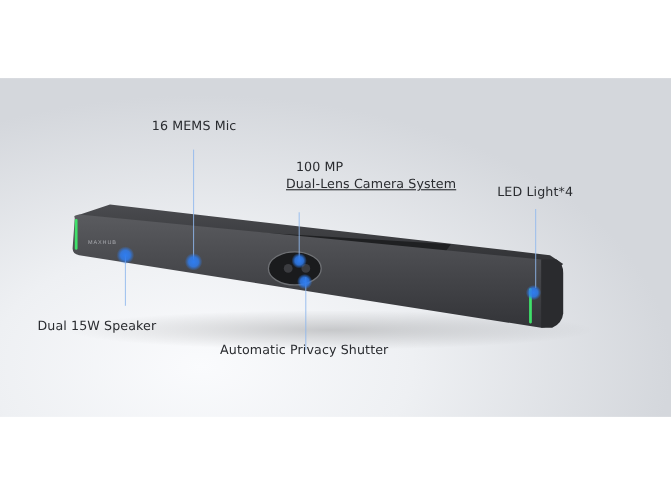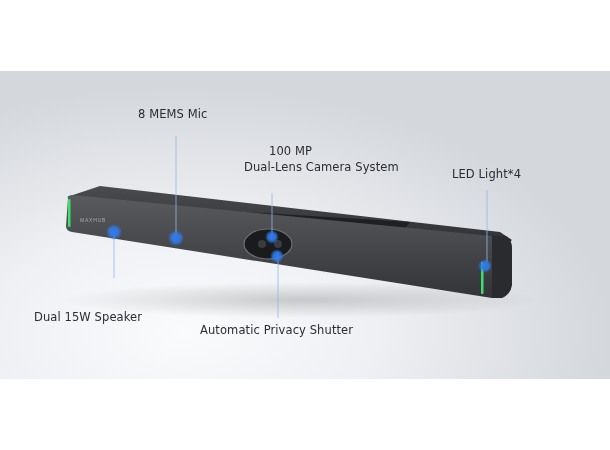--- a/index.html
+++ b/index.html
@@ -64,19 +64,19 @@
       <line x1="487" y1="190" x2="487" y2="262"></line>
     </g>
 
     <circle cx="114" cy="232" r="8" fill="url(#dotG)"></circle>
     <circle cx="176" cy="238" r="8" fill="url(#dotG)"></circle>
     <circle cx="272" cy="237" r="7" fill="url(#dotG)"></circle>
     <circle cx="277" cy="256" r="7" fill="url(#dotG)"></circle>
     <circle cx="485" cy="266" r="7" fill="url(#dotG)"></circle>
   </svg>
 
-  <div class="label" style="left:138px; top:36px;">8 MEMS Mic</div>
+  <div class="label" style="left:138px; top:36px;">16 MEMS Mic</div>
   <div class="label" style="left:269px; top:73px;">100 MP</div>
-  <div class="label" style="left:244px; top:89px;">Dual-Lens Camera System</div>
+  <div class="label" style="left:260px; top:89px;text-decoration:underline;">Dual-Lens Camera System</div>
   <div class="label" style="left:452px; top:96px;">LED Light*4</div>
-  <div class="label" style="left:34px; top:218px;margin-top:21px;">Dual 15W Speaker</div>
-  <div class="label" style="left:200px; top:252px;">Automatic Privacy Shutter</div>
+  <div class="label" style="left:34px; top:218px;">Dual 15W Speaker</div>
+  <div class="label" style="left:200px; top:240px;">Automatic Privacy Shutter</div>
 </div>
 
 </body></html>

